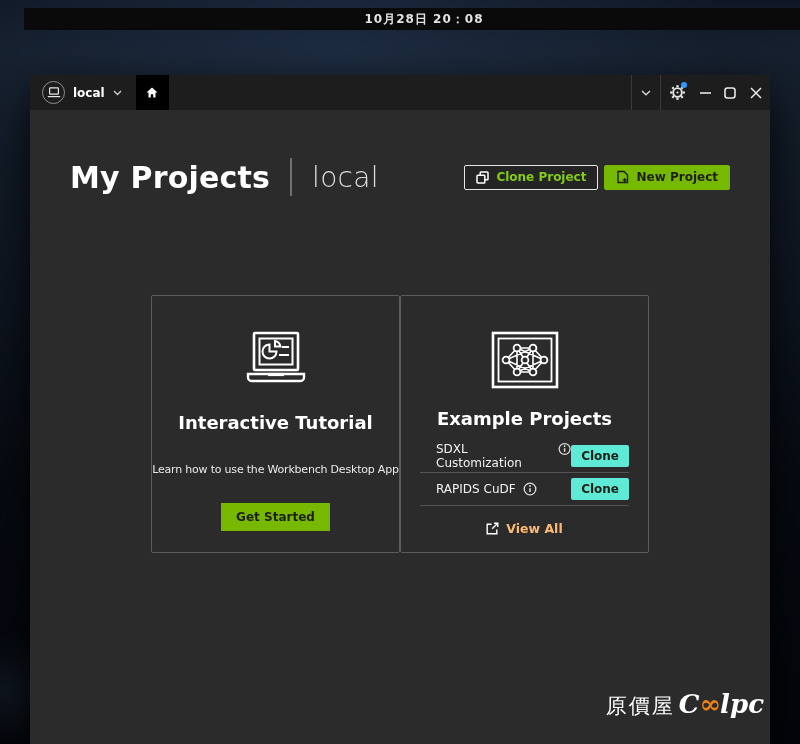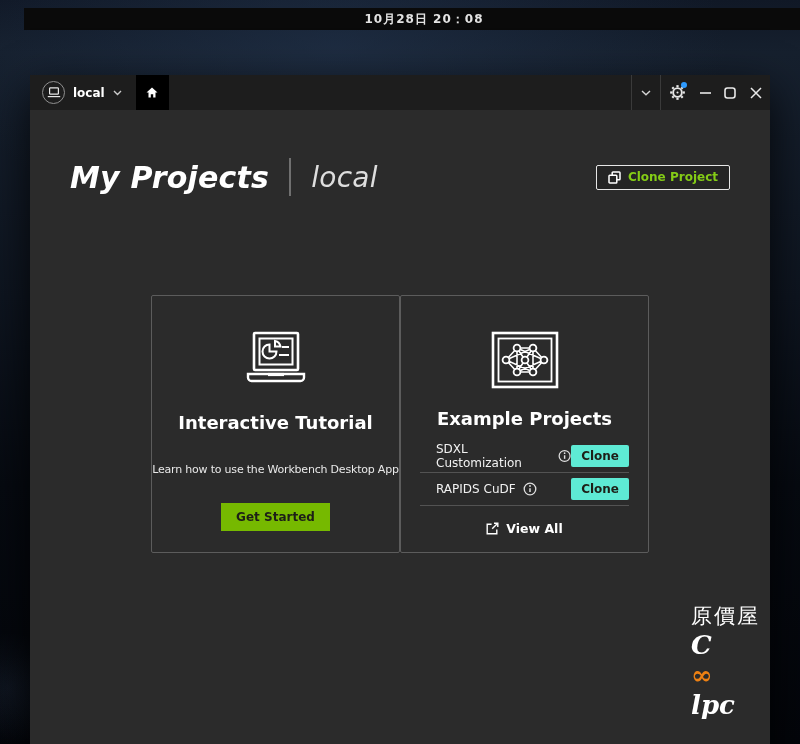--- a/index.html
+++ b/index.html
@@ -36,50 +36,50 @@
   .tb-divider { width:1px; background:#3a3a3a; }
   .tb-btn { display:flex; align-items:center; justify-content:center; color:#e8e8e8; cursor:pointer; }
   .tb-chevron { width:28px; }
   .tb-gear { width:32px; position:relative; }
   .notif-dot { position:absolute; top:7px; right:6px; width:6px; height:6px; border-radius:50%; background:#2e9bff; }
   .tb-min { width:25px; } .tb-max { width:23px; } .tb-close { width:29px; }
 
   
   .page { height:557px; position:relative; }
   .header-row { display:flex; align-items:center; justify-content:space-between; padding:48px 40px 0 40px; }
-  .title-group { display:flex; align-items:center; gap:20px;font-style:italic; }
+  .title-group { display:flex; align-items:center; gap:20px; }
   .page-title { color:#ffffff; font-size:30px; font-weight:bold; letter-spacing:0.2px; }
   .title-sep { width:2px; height:38px; background:#707070; }
   .context-name { color:#dedede; font-size:28px; font-weight:300; letter-spacing:0.3px; }
   .header-actions { display:flex; gap:6px; }
   .btn { display:flex; align-items:center; gap:7px; height:25px; padding:0 11px;
     font-size:12px; font-weight:bold; border-radius:2px; cursor:pointer; white-space:nowrap; }
   .btn-outline { background:#242424; border:1px solid #e6e6e6; color:#84cc16; }
   .btn-green { background:#76b900; border:1px solid #76b900; color:#1d1f17; }
 
   .cards-row { display:flex; justify-content:center; margin-top:99px; }
   .card { width:249px; height:258px; background:#2b2b2b; border:1px solid #5c5c5c; border-radius:2px;
     display:flex; flex-direction:column; align-items:center; padding-top:35px; }
   .card-title { color:#ffffff; font-size:18px; font-weight:bold; margin-top:19px; }
   .card-desc { color:#e9e9e9; font-size:11px; letter-spacing:-0.2px; margin-top:30px; white-space:nowrap;text-align:center; }
   .cta { margin-top:27px; background:#76b900; color:#1d1f17; font-size:12px; font-weight:bold;
     padding:7px 15px; border-radius:0; cursor:pointer; }
 
   .proj-list { width:209px; margin-top:11px; }
   .proj-row { height:33px; display:flex; align-items:center; justify-content:space-between;
     border-bottom:1px solid #535353; }
-  .proj-name { display:flex; align-items:center; gap:7px; color:#f2f2f2; font-size:12px; padding-left:16px; }
+  .proj-name { display:flex; align-items:flex-start; gap:7px; color:#f2f2f2; font-size:12px; padding-left:16px; }
   .clone-btn { background:#5eead4; color:#1d1f17; font-size:12px; font-weight:bold;
     padding:4px 10px; border-radius:2px; cursor:pointer; }
   .view-all { display:flex; align-items:center; gap:7px; margin-top:15px;
-    color:#ffffff; font-size:12.5px; font-weight:bold; cursor:pointer;text-align:center; }
+    color:#fdba74; font-size:12.5px; font-weight:bold; cursor:pointer;text-align:center; }
 
   
   .watermark { position:absolute; right:36px; bottom:24px; display:flex; align-items:baseline;
-    color:#ffffff; font-family:"DejaVu Serif","Liberation Serif",serif;flex-direction:column; }
+    color:#ffffff; font-family:"DejaVu Serif","Liberation Serif",serif; }
   .wm-cjk { font-size:21px; letter-spacing:2px; margin-right:4px; }
   .wm-latin { font-style:italic; font-weight:bold; font-size:26px; }
   .wm-inf { font-style:italic; font-weight:bold; font-size:26px; color:#ee8113; letter-spacing:-1px; }
 
   svg { display:block; }
 </style>
 </head>
 <body>
 
 <div class="os-bar">
@@ -156,20 +156,27 @@
         <span class="title-sep"></span>
         <span class="context-name">local</span>
       </div>
       <div class="header-actions">
         <div class="btn btn-outline">
           <svg width="13" height="13" viewBox="0 0 13 13" fill="none" stroke="#ffffff" stroke-width="1.5">
             <rect x="4.2" y="1" width="7.8" height="7.8" rx="0.8"></rect>
             <rect x="1" y="4.2" width="7.8" height="7.8" rx="0.8" fill="#242424"></rect>
           </svg>
           <span>Clone Project</span>
+        </div>
+        <div class="btn btn-green">
+          <svg width="13" height="14" viewBox="0 0 13 14" fill="none" stroke="#1d1f17" stroke-width="1.4">
+            <path d="M2 1.5 H8 L11.5 5 V12.5 H2 Z"></path>
+            <path d="M8.7 8.2 V12 M6.8 10.1 H10.6" stroke-width="1.5"></path>
+          </svg>
+          <span>New Project</span>
         </div>
       </div>
     </div>
 
     <div class="cards-row">
 
       <div class="card">
         <svg width="76" height="62" viewBox="0 0 76 62" fill="none" stroke="#ffffff">
           <rect x="16" y="2" width="44" height="37" rx="1" stroke-width="2.6"></rect>
           <rect x="21.5" y="7.5" width="33" height="26" stroke-width="2"></rect>

